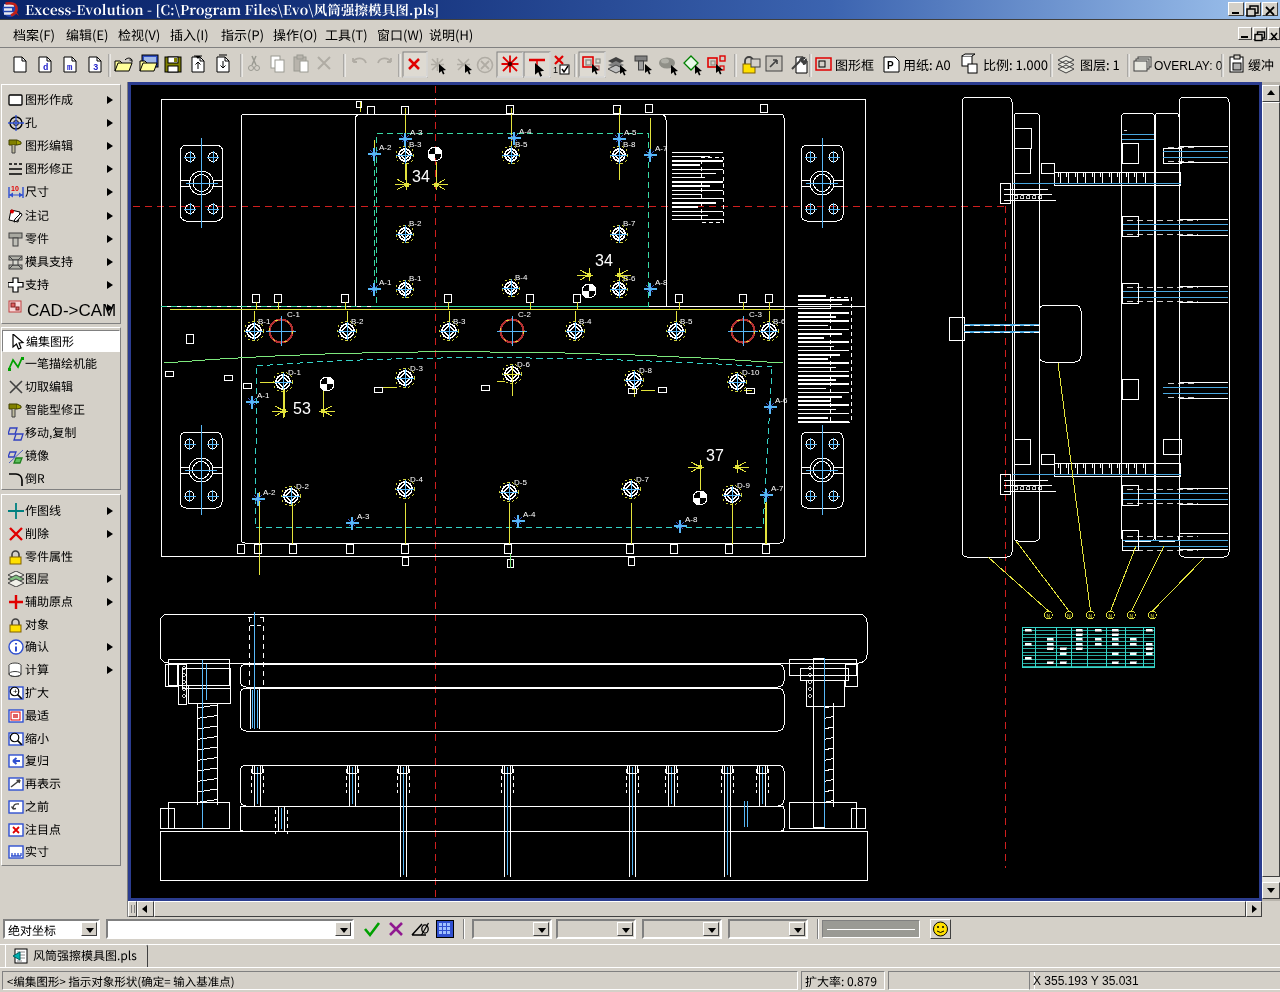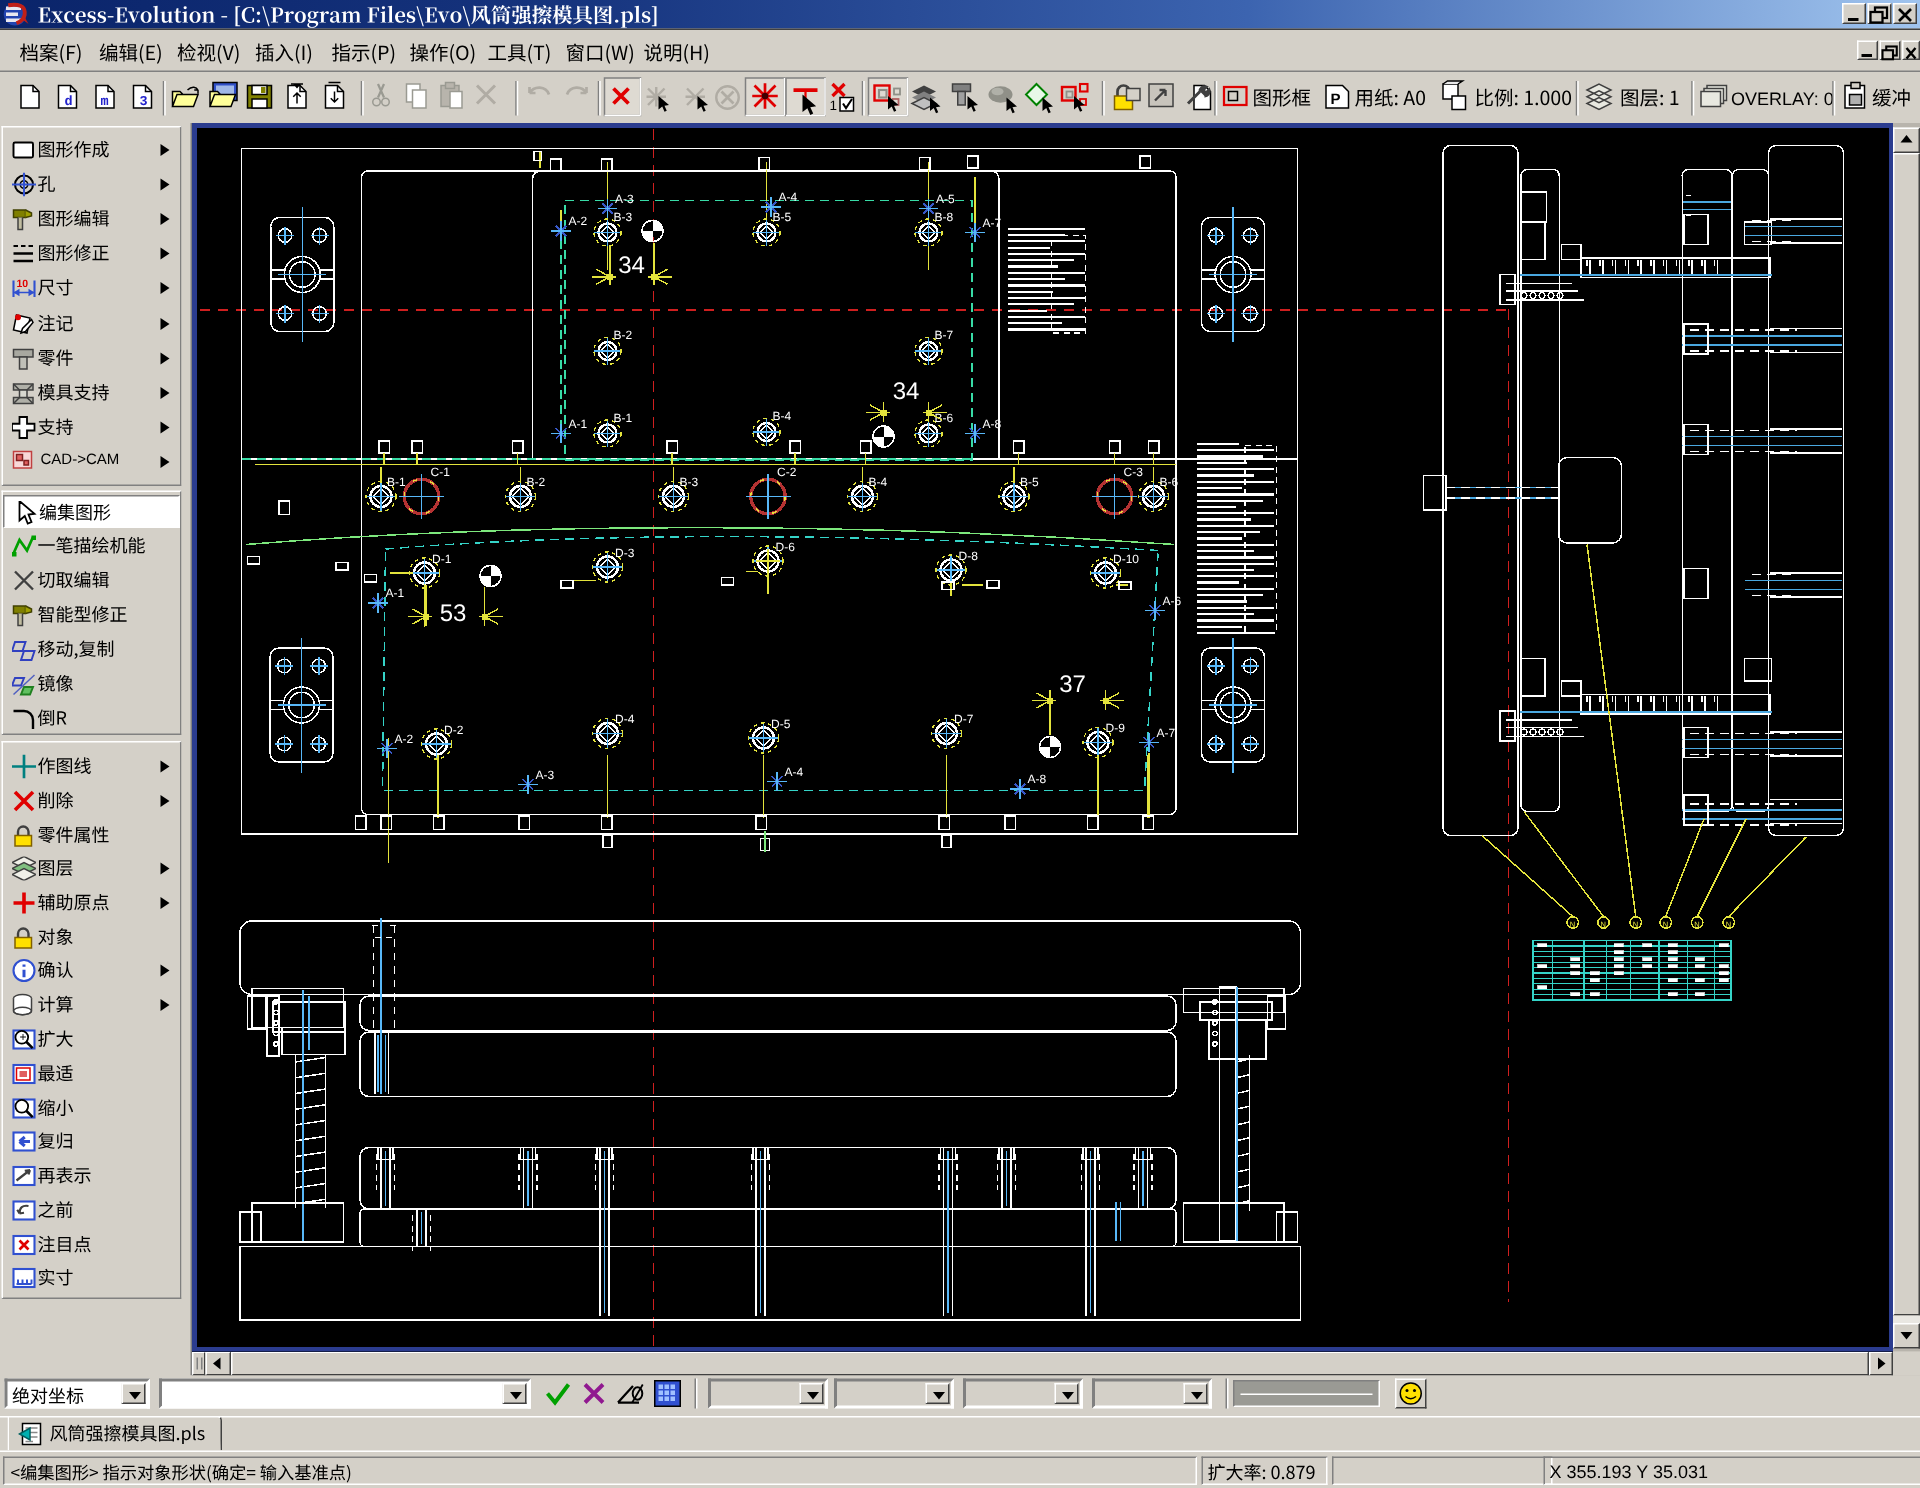--- a/index.html
+++ b/index.html
@@ -857,21 +857,21 @@
           <use href="#Gsans652f" x="0"></use>
           <use href="#Gsans6301" x="1000"></use>
         </g>
       </svg>
       <span class="arrow"></span>
     </div>
  <div class="sbitem" style="top:215px">
       <svg width="16" height="16">
         <use href="#i10"></use>
       </svg>
-      <span class="txt" style="font-size:10px">CAD-&gt;CAM</span>
+      <span class="txt" style="font-size:17px">CAD-&gt;CAM</span>
       <span class="arrow"></span>
     </div>
  <div class="sbitem sel" style="top:248px">
       <svg width="16" height="16">
         <use href="#icur"></use>
       </svg>
       <svg style="position:absolute;left:23px;top:15px;overflow:visible" width="2" height="2">
         <g transform="scale(0.01200,-0.01200)" fill="#000">
           <use href="#Gsans7f16" x="0"></use>
           <use href="#Gsans96c6" x="1000"></use>

